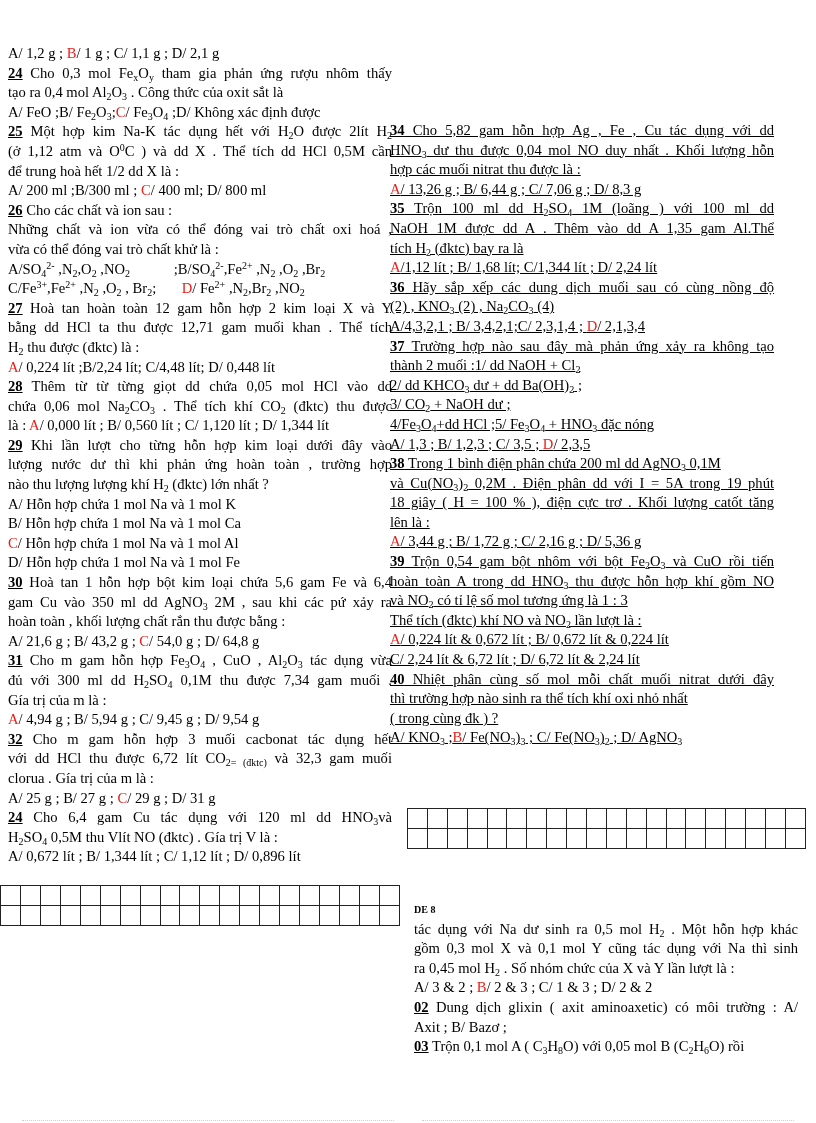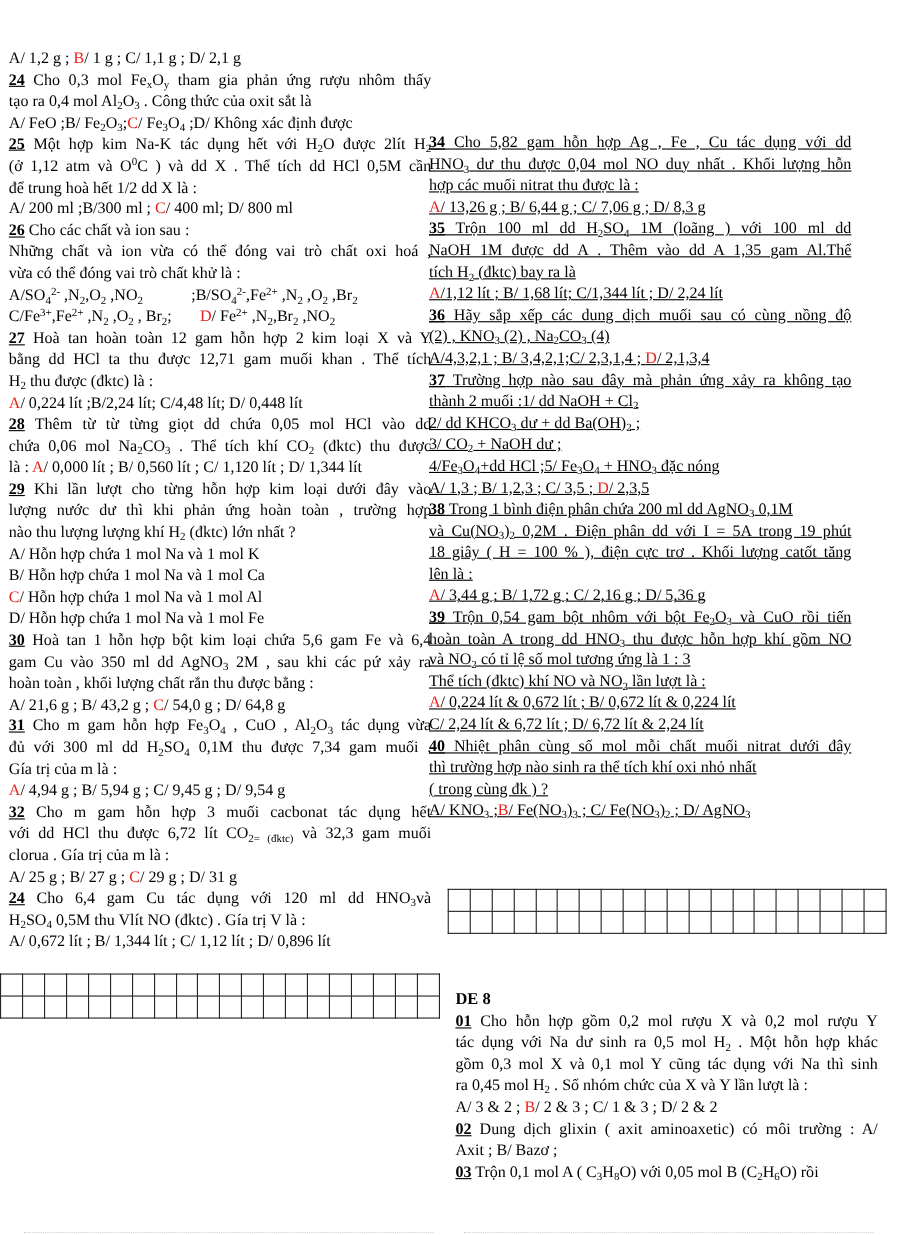--- a/index.html
+++ b/index.html
@@ -15,21 +15,21 @@
   .ln { white-space: nowrap; display: block; }
   .jl { display: block; text-align: justify; text-align-last: justify; white-space: normal; }
   .qn { font-weight: bold; text-decoration: underline; }
   .red { color: #e8201c; }
   sub { font-size: 10px; vertical-align: -3px; line-height: 0; }
   sup { font-size: 10px; vertical-align: 5px; line-height: 0; }
   .grid { position: absolute; border-collapse: collapse; }
   .grid td { border: 1.5px solid #222; width: 18px; height: 19px; padding: 0; }
   #grid-left  { left: 0px;   top: 885px; width: 400px; }
   #grid-right { left: 407px; top: 808px; width: 399px; }
-  .heading { font-weight: bold; font-size: 15px; }
+  .heading { font-weight: bold; font-size: 10px; }
   .dotline { position: absolute; left: 22px; top: 1120px; width: 372px; border-top: 1px dotted #cfcfcf; }
   .dotline2 { position: absolute; left: 422px; top: 1120px; width: 372px; border-top: 1px dotted #cfcfcf; }
 </style>
 </head>
 <body>
 
 <div id="left" class="col">
   <span class="ln"><span>A/  1,2 g ; </span><span class="red">B</span><span>/  1 g    ; C/   1,1 g   ;    D/  2,1 g</span></span>
 
   <span class="jl"><span class="qn">24</span><span> Cho 0,3 mol Fe</span><sub>x</sub>O<sub>y</sub><span> tham gia phản ứng rượu nhôm thấy</span></span>
@@ -219,21 +219,20 @@
         <td></td>
         <td></td>
         <td></td>
         <td></td>
       </tr>
     </tbody>
 </table>
 
 <div id="right2" class="col">
   <span class="ln heading">DE 8</span>
-  <span class="jl"><span class="qn">01</span><span>   Cho hỗn hợp gồm 0,2 mol rượu X và 0,2 mol rượu Y</span></span>
   <span class="jl"><span>tác dụng với Na  dư sinh  ra 0,5 mol  H</span><sub>2</sub><span> . Một hỗn hợp khác</span></span>
   <span class="jl">gồm 0,3 mol X và 0,1 mol  Y cũng tác dụng với Na thì sinh</span>
   <span class="ln"><span>ra  0,45 mol  H</span><sub>2</sub><span> . Số nhóm  chức của X và Y lần lượt là :</span></span>
   <span class="ln"><span>A/ 3 &amp; 2  ;     </span><span class="red">B</span><span>/ 2 &amp; 3 ;     C/ 1 &amp; 3  ;     D/ 2 &amp; 2</span></span>
 
   <span class="jl"><span class="qn">02</span><span> Dung  dịch  glixin  ( axit aminoaxetic)  có môi trường : A/</span></span>
   <span class="ln">Axit  ; B/  Bazơ ;</span>
 
   <span class="ln"><span class="qn">03</span><span>   Trộn  0,1 mol  A ( C</span><sub>3</sub><span>H</span><sub>8</sub><span>O) với   0,05 mol  B (C</span><sub>2</sub><span>H</span><sub>6</sub><span>O) rồi</span></span>
 </div>

